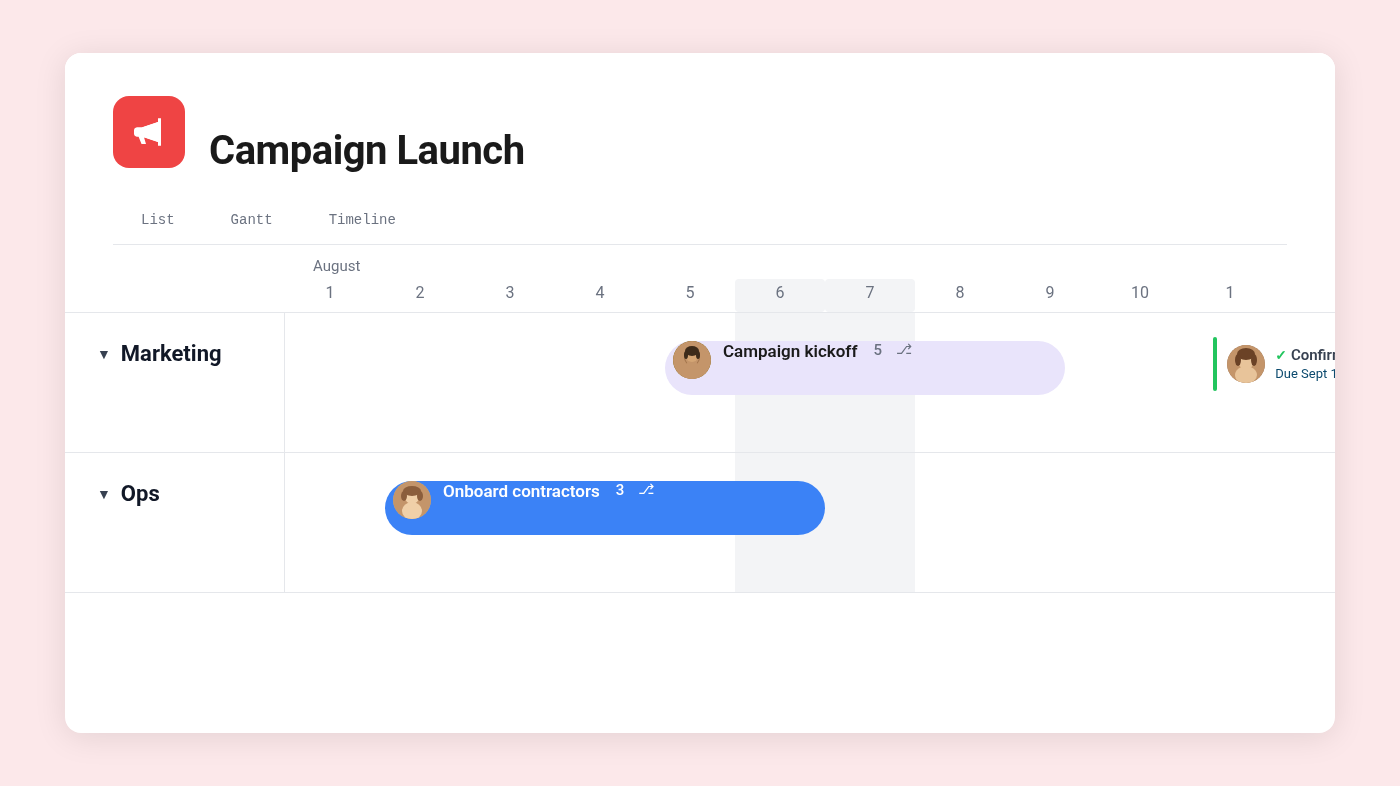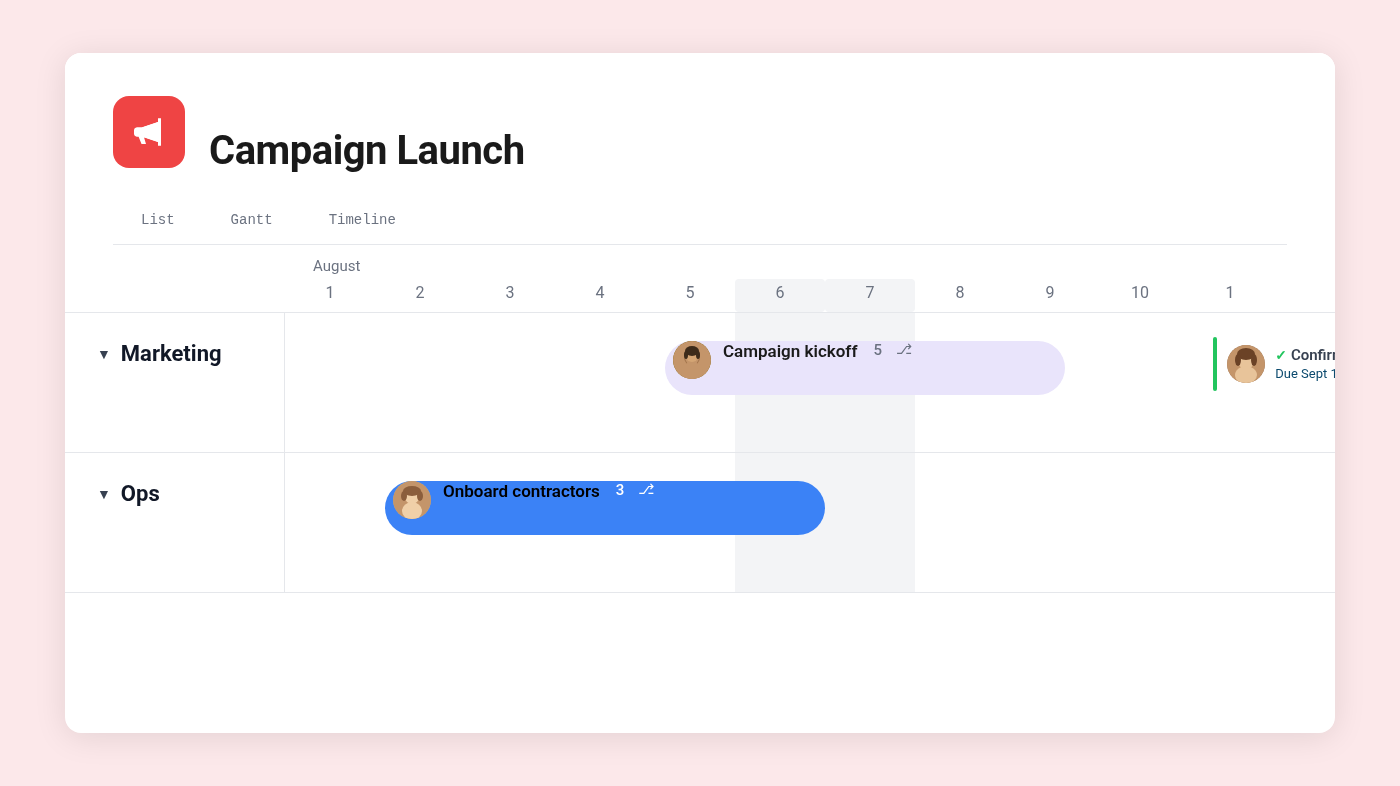--- a/index.html
+++ b/index.html
@@ -173,21 +173,21 @@
       left: calc(1 * 90px + 10px);
       width: 440px;
     }
     .task-label {
       font-size: 17px;
       font-weight: 600;
       color: #1a1a1a;
       white-space: nowrap;
     }
     .task-bar.blue .task-label {
-      color: #000000;
+      color: #ffffff;
     }
     .task-count {
       font-size: 15px;
       font-weight: 500;
       color: #6b7280;
       margin-left: 4px;
     }
     .task-bar.blue .task-count {
       color: #fff;
     }

